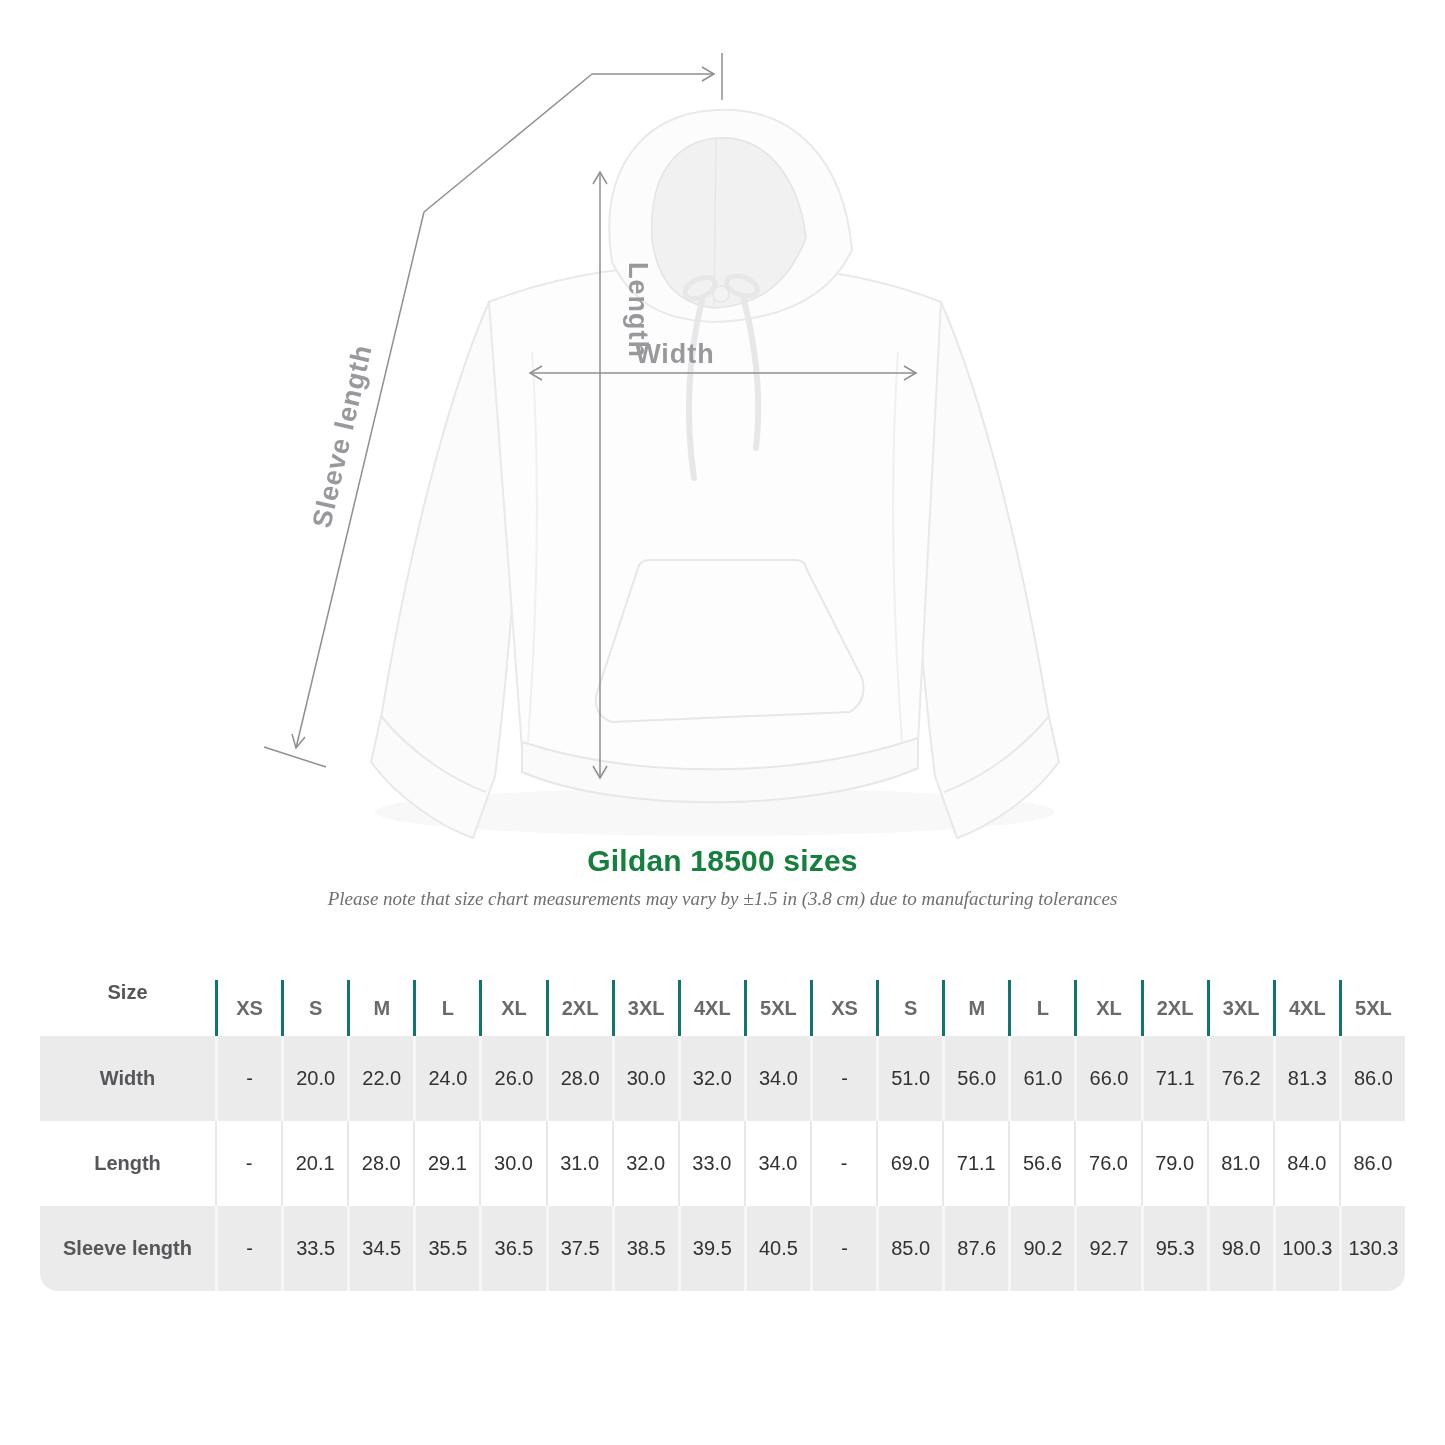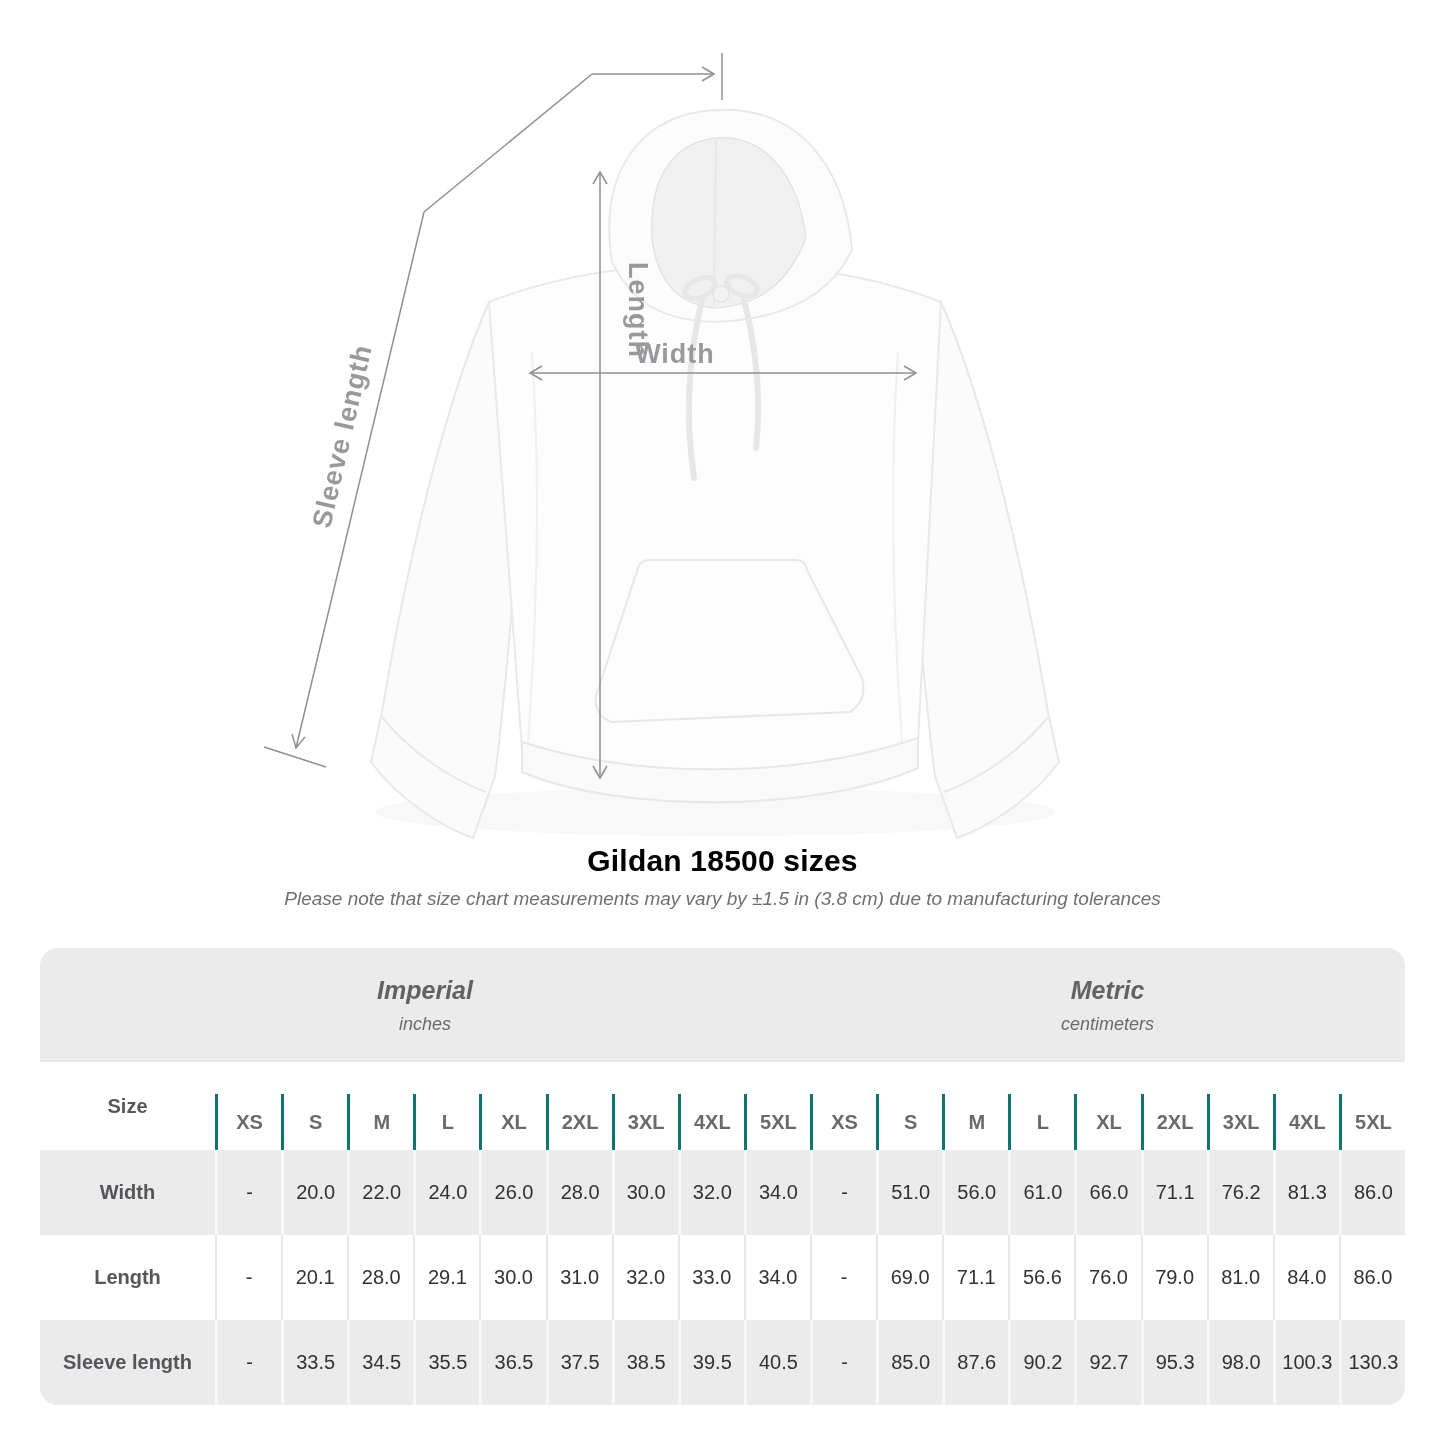--- a/index.html
+++ b/index.html
@@ -4,22 +4,22 @@
 <style>
   html,body{margin:0;padding:0;background:#ffffff;}
   body{width:1445px;height:1445px;position:relative;font-family:"Liberation Sans",sans-serif;overflow:hidden;}
   .page{position:absolute;inset:0;}
 
   
   .diagram{position:absolute;top:0;left:0;width:1445px;height:845px;}
 
   
   .title-block{position:absolute;top:844px;left:0;width:1445px;text-align:center;}
-  .title-block h1{margin:0 0 10px 0;font-size:30px;font-weight:bold;color:#000000;letter-spacing:.2px;}
-  .title-block p{margin:0;font-size:19px;font-style:italic;color:#6f6f6f;}
+  .title-block h1{margin:0 0 10px 0;font-size:30px;font-weight:bold;color:#15803d;letter-spacing:.2px;}
+  .title-block p{margin:0;font-size:19px;font-style:italic;color:#6f6f6f;font-family:Liberation Serif, serif;}
 
   
   .size-table{position:absolute;top:948px;left:40px;width:1365px;}
   .trow{display:grid;grid-template-columns:175px repeat(18,1fr);}
   .band{background:#ebebeb;border-radius:18px 18px 0 0;height:114px;}
   .unit-group{display:flex;flex-direction:column;align-items:center;justify-content:center;row-gap:9px;}
   .unit-group.imperial{grid-column:1/11;}
   .unit-group.metric{grid-column:11/20;}
   .unit-name{font-size:25px;font-weight:bold;font-style:italic;color:#626262;}
   .unit-sub{font-size:18px;font-style:italic;color:#6a6a6a;}
@@ -107,30 +107,20 @@
     <text class="measure-label" transform="translate(629,310) rotate(90)" text-anchor="middle">Length</text>
     <text class="measure-label" transform="translate(351,438) rotate(-77)" text-anchor="middle">Sleeve length</text>
   </svg>
 
   <div class="title-block">
     <h1>Gildan 18500 sizes</h1>
     <p>Please note that size chart measurements may vary by ±1.5 in (3.8 cm) due to manufacturing tolerances</p>
   </div>
 
   <div class="size-table">
-    <div class="trow band">
-      <div class="unit-group imperial">
-        <div class="unit-name">Imperial</div>
-        <div class="unit-sub">inches</div>
-      </div>
-      <div class="unit-group metric">
-        <div class="unit-name">Metric</div>
-        <div class="unit-sub">centimeters</div>
-      </div>
-    </div>
 
     <div class="trow size-row" id="size-row">
       <div class="cell label-cell">Size</div>
 
     <div class="cell size-cell">XS</div>
         <div class="cell size-cell">S</div>
         <div class="cell size-cell">M</div>
         <div class="cell size-cell">L</div>
         <div class="cell size-cell">XL</div>
         <div class="cell size-cell">2XL</div>

